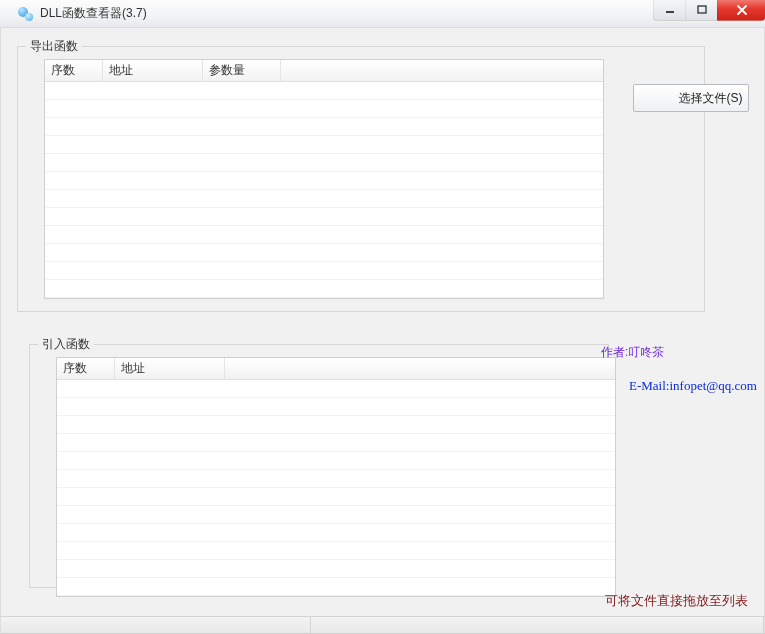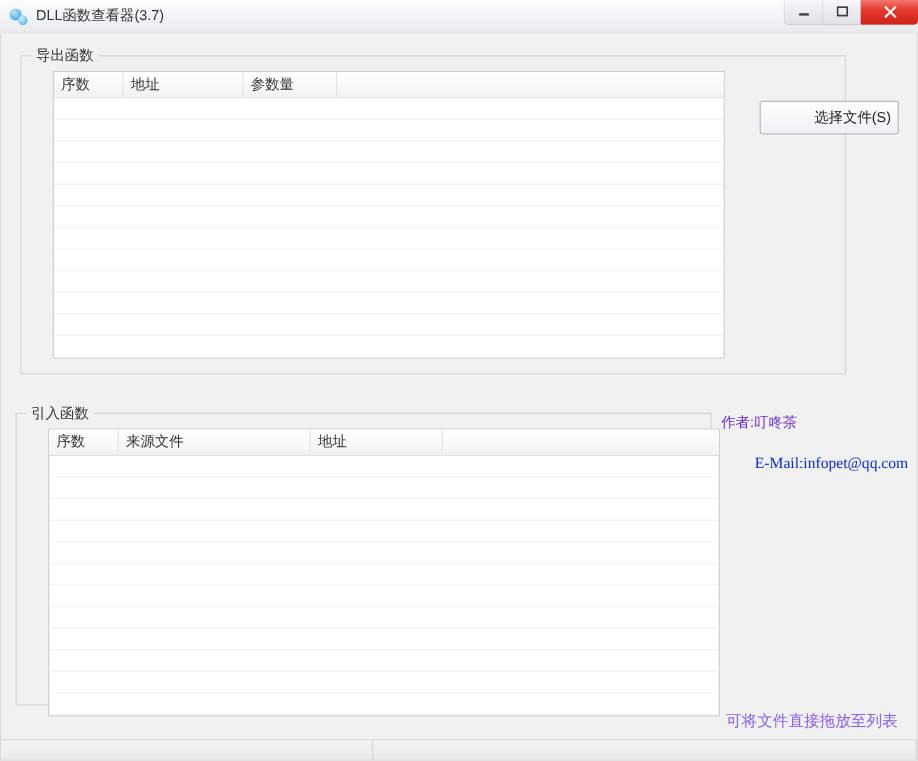--- a/index.html
+++ b/index.html
@@ -11,21 +11,21 @@
     width: 765px; height: 634px;
     overflow: hidden;
   }
   
   .titlebar {
     height: 28px;
     background: linear-gradient(to bottom, #fcfcfd 0%, #f2f3f5 60%, #e7e9ec 100%);
     border-bottom: 1px solid #d9dde1;
     display: flex;
     align-items: center;
-    padding-left: 8px;
+    padding-left: 18px;
     position: relative;
   }
   .titlebar .app-icon {
     width: 16px; height: 16px;
     margin-right: 6px;
     position: relative;
   }
   .titlebar .app-icon::before {
     content:"";
     position:absolute; left:0; top:1px;
@@ -82,21 +82,21 @@
   }
   .groupbox .legend {
     position: absolute;
     top: -9px; left: 8px;
     background: #f1f1f1;
     padding: 0 4px;
     color: #333;
     font-size: 12px;
   }
   .gb-export { left: 16px; top: 18px; width: 688px; height: 266px; }
-  .gb-import { left: 12px; top: 316px; width: 580px; height: 244px; }
+  .gb-import { left: 28px; top: 316px; width: 580px; height: 244px; }
 
   
   .listview {
     position: absolute;
     left: 10px; top: 12px;
     width: 560px;
     border: 1px solid #cfcfcf;
     background: #fff;
     margin-left: 16px;
   }
@@ -154,21 +154,21 @@
   .email-static {
     position:absolute; left: 628px; top: 350px;
     color:#0a2bd6;
     font-family: "SimSun", serif;
     font-size: 13px;
   }
   .hint-label {
     position:absolute;
     left: 604px;
     bottom: 6px;
-    color:#8b5cf6;
+    color:#7f1d1d;
     font-size: 13px;
   }
 
   
   .statusbar {
     width:765px; height:18px;
     background: linear-gradient(to bottom, #f3f3f3, #e9e9e9);
     border-top:1px solid #d4d4d4;
     border-left:1px solid #dcdcdc;
     border-right:1px solid #dcdcdc;
@@ -233,21 +233,20 @@
         <div class="lv-row"></div>
       </div>
     </div>
   </div>
 
   <div class="groupbox gb-import">
     <span class="legend">引入函数</span>
     <div class="listview">
       <div class="lv-header">
         <div class="lv-col" style="width:58px">序数</div>
-        <div class="lv-col" style="width:160px">来源文件</div>
         <div class="lv-col" style="width:110px">地址</div>
         <div class="lv-col" style="flex:1"></div>
       </div>
       <div class="lv-body">
         <div class="lv-row"></div>
         <div class="lv-row"></div>
         <div class="lv-row"></div>
         <div class="lv-row"></div>
         <div class="lv-row"></div>
         <div class="lv-row"></div>

